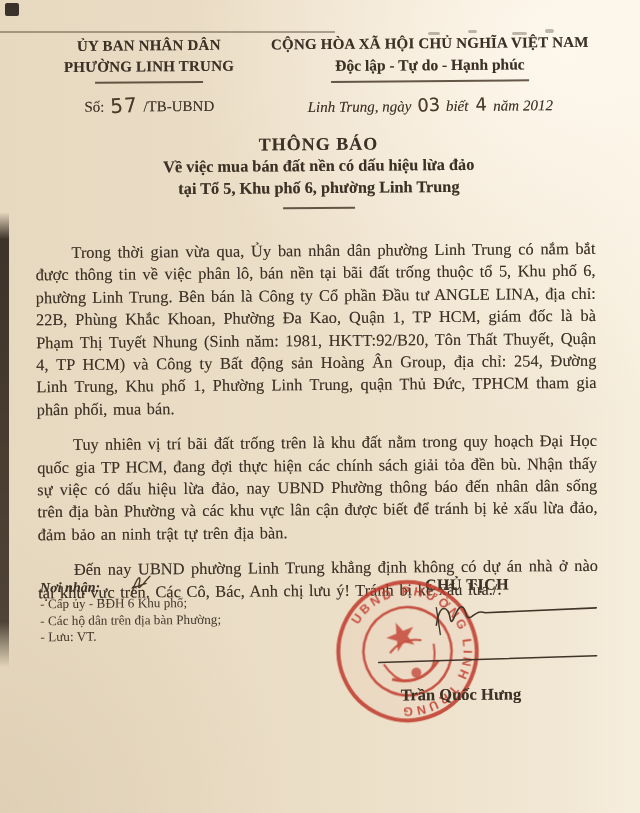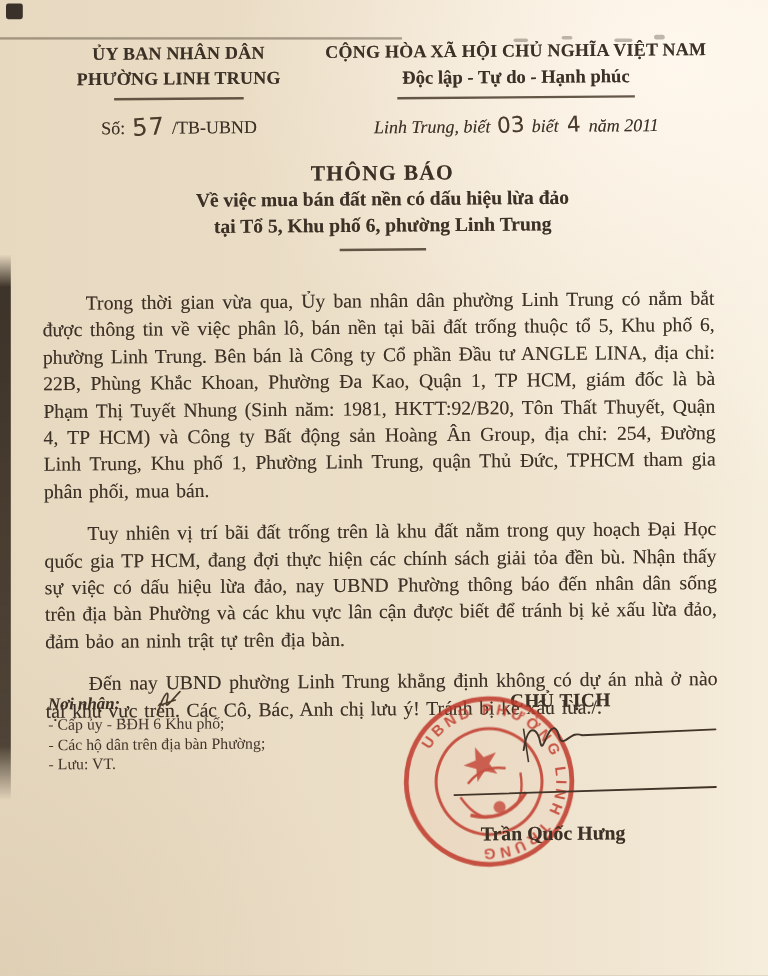--- a/index.html
+++ b/index.html
@@ -82,25 +82,25 @@
         <span class="hand hand-num">57</span>
         <span>/TB-UBND</span>
       </div>
     </div>
 
     <div class="hdr-right">
       <div class="hdr-line ink">CỘNG HÒA XÃ HỘI CHỦ NGHĨA VIỆT NAM</div>
       <div class="hdr-line2 ink">Độc lập - Tự do - Hạnh phúc</div>
       <hr class="rule rule-right">
       <div class="dateline ink">
-        <span>Linh Trung, biết</span>
+        <span>Linh Trung, ngày</span>
         <span class="hand hand-day">03</span>
         <span>biết</span>
         <span class="hand hand-month">4</span>
-        <span>năm 2011</span>
+        <span>năm 2012</span>
       </div>
     </div>
 
     <div class="title-block">
       <div class="title-main ink">THÔNG BÁO</div>
       <div class="title-sub ink">Về việc mua bán đất nền có dấu hiệu lừa đảo</div>
       <div class="title-sub ink">tại Tổ 5, Khu phố 6, phường Linh Trung</div>
       <hr class="rule rule-title">
     </div>
 

